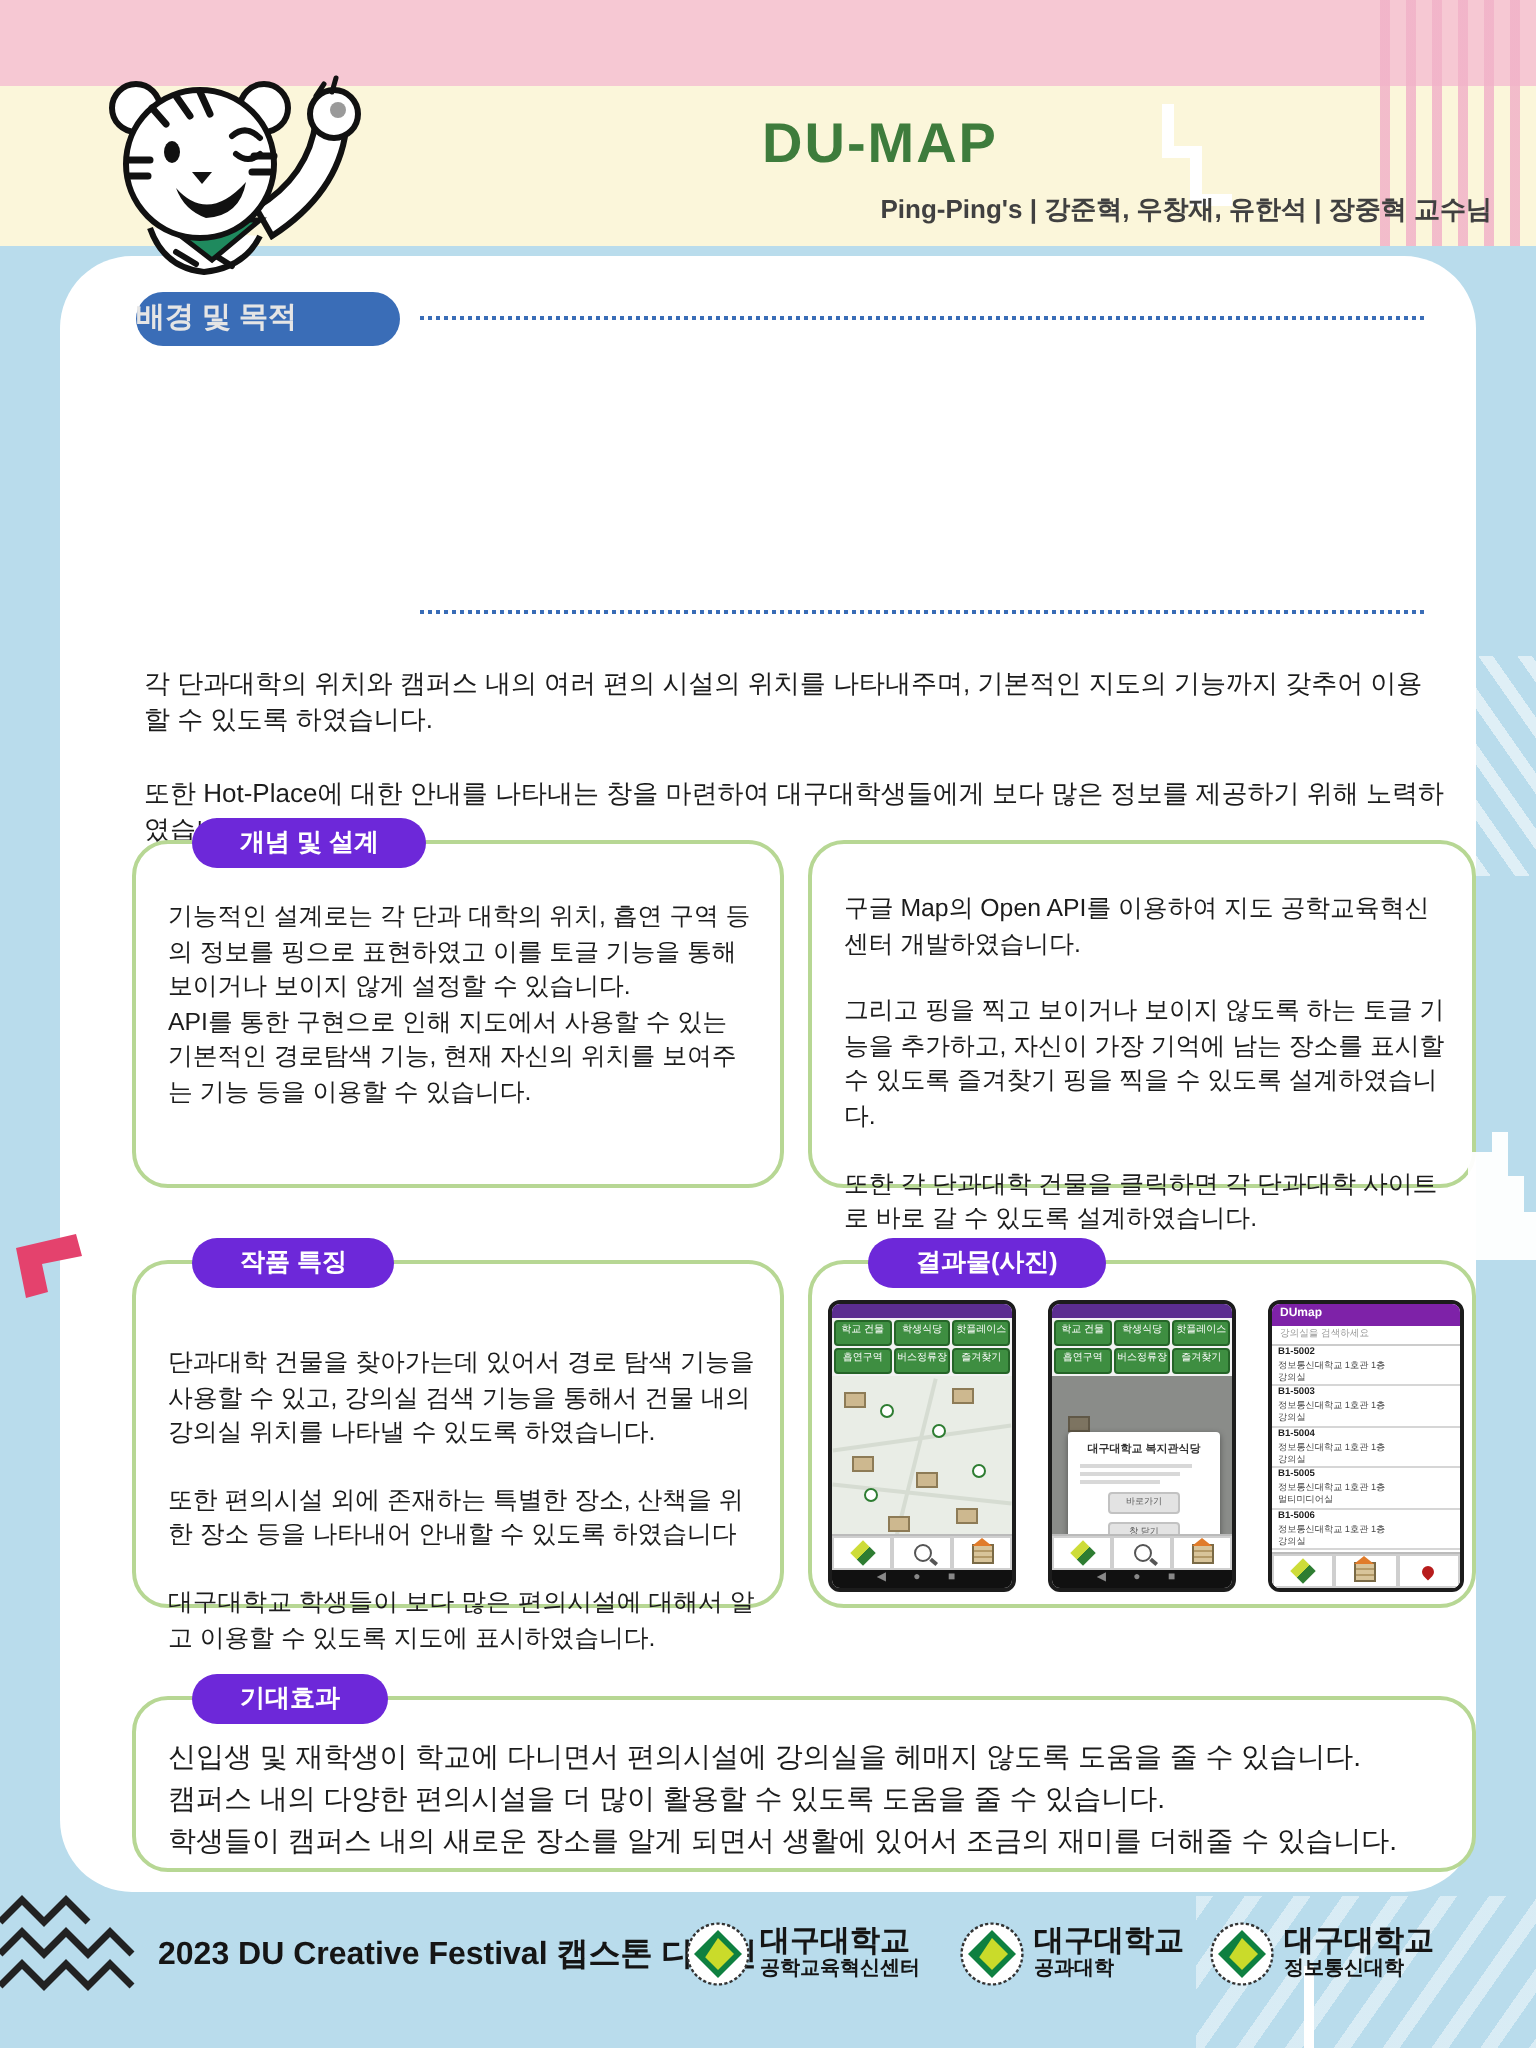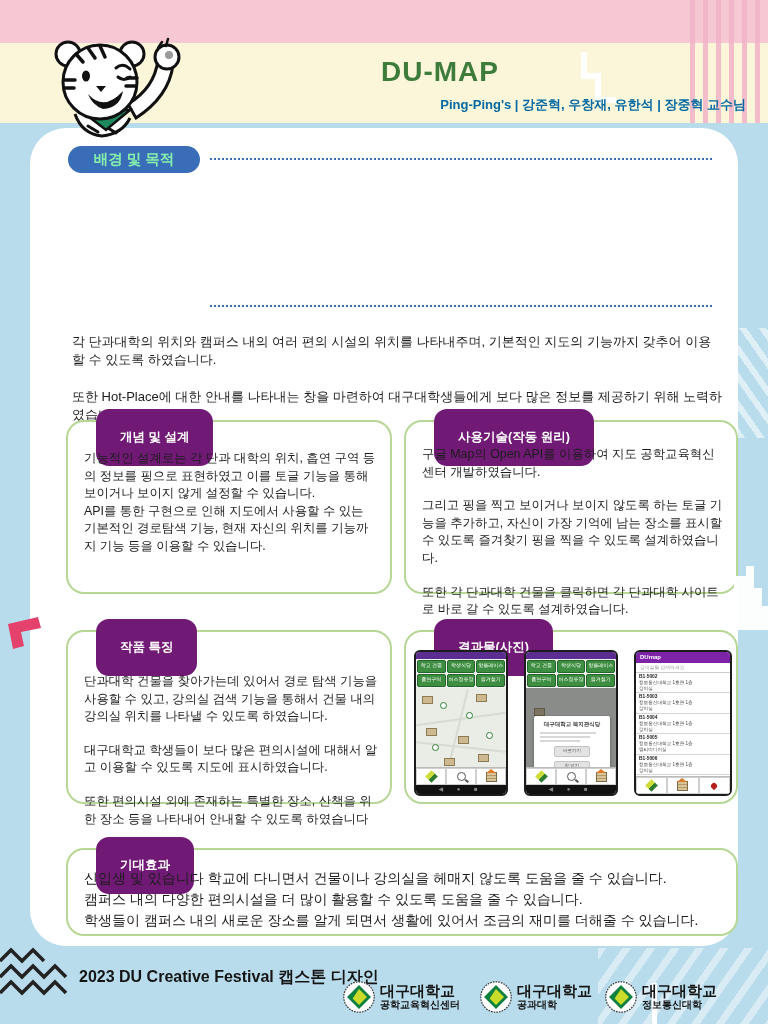--- a/index.html
+++ b/index.html
@@ -8,33 +8,33 @@
     background:#b9dcec;font-family:"Liberation Sans",sans-serif;color:#222;
   }
   .abs{position:absolute;}
   
   .band-pink{left:0;top:0;width:768px;height:43px;background:#f6c8d3;}
   .band-yellow{left:0;top:43px;width:768px;height:80px;background:#fbf6da;}
   .stripes-top{top:0;right:0;width:78px;height:123px;
     background:repeating-linear-gradient(90deg,rgba(241,178,200,.85) 0 5px,rgba(241,178,200,0) 5px 13px);}
   .du-title{left:115px;top:56px;width:650px;text-align:center;
     font-size:28px;font-weight:bold;color:#3e7c3c;letter-spacing:1px;}
-  .credits{top:96px;right:22px;font-size:13px;font-weight:bold;color:#0369a1;}
+  .credits{top:96px;right:22px;font-size:13px;font-weight:bold;color:#404040;}
   .zig-yellow{left:576px;top:50px;}
   
   .main-card{left:30px;top:128px;width:708px;height:818px;background:#fff;border-radius:36px;}
-  .badge-blue{height:27px;background:#3a6db7;border-radius:14px;color:#86efac;
-    font-size:14.5px;font-weight:bold;line-height:27px;text-align:center;}
+  .badge-blue{height:27px;background:#3a6db7;border-radius:14px;color:#e5e5e5;
+    font-size:14.5px;font-weight:bold;line-height:27px;text-align:left;}
   .dotline{border-top:2px dotted #3a6db7;}
   .body-text{font-size:13px;line-height:1.42;color:#1c1c1c;}
   .body-text p{margin:0 0 18px 0;}
   
   .gcard{position:absolute;border:2px solid #b7d794;border-radius:18px;background:#fff;}
-  .badge-green{position:absolute;top:-13px;left:28px;height:25px;padding:16px 24px;
-    background:#701a75;border-radius:13px;color:#fff;font-size:12.5px;font-weight:bold;
+  .badge-green{position:absolute;top:-13px;left:28px;height:25px;padding:0 24px;
+    background:#6d28d9;border-radius:13px;color:#fff;font-size:12.5px;font-weight:bold;
     line-height:25px;white-space:nowrap;}
   .gcard .txt{position:absolute;left:16px;right:12px;top:28px;font-size:12.4px;line-height:1.42;color:#1c1c1c;}
   .gcard .txt p{margin:0 0 16px 0;}
   .gcard .txt p.tight{margin:0;}
   
   .phone{position:absolute;width:90px;height:142px;background:#fff;border:2px solid #1c1c1c;
     border-radius:6px;overflow:hidden;display:flex;flex-direction:column;}
   .p-status{height:7px;background:#5b2d90;flex:none;}
   .p-toggles{flex:none;display:grid;grid-template-columns:1fr 1fr 1fr;gap:1px;padding:1px;background:#f2f2f2;}
   .p-tg{height:11px;background:#3e8e41;border:1px solid #256428;border-radius:2px;
@@ -70,21 +70,21 @@
   .p3-search{height:9px;border-bottom:1px solid #ccc;color:#9a9a9a;font-size:4.8px;
     line-height:9px;padding-left:4px;flex:none;}
   .p3-list{flex:1;overflow:hidden;}
   .p3-item{border-bottom:1px solid #d6d6d6;padding:1px 3px;}
   .p3-item .c{font-size:4.8px;font-weight:bold;color:#222;line-height:1.25;}
   .p3-item .b,.p3-item .r{font-size:4.6px;color:#444;line-height:1.25;}
   .p3-tabs{flex:none;height:17px;display:flex;border-top:1px solid #bbb;}
   .p3-tabs .nv{flex:1;border:1px solid #cfcfcf;background:#fff;display:flex;align-items:center;justify-content:center;}
   
   .festival{left:79px;top:967px;font-size:16px;font-weight:bold;color:#151515;}
-  .logo{position:absolute;top:961px;display:flex;align-items:center;gap:5px;margin-top:20px;}
+  .logo{position:absolute;top:961px;display:flex;align-items:center;gap:5px;}
   .logo .lt .l1{font-size:15px;font-weight:bold;color:#151515;line-height:1.1;}
   .logo .lt .l2{font-size:10px;font-weight:bold;color:#151515;line-height:1.2;}
   
   .stripes-midright{right:0;top:328px;width:30px;height:110px;
     background:repeating-linear-gradient(55deg,rgba(255,255,255,.55) 0 6px,rgba(255,255,255,0) 6px 16px);}
   .stripes-botright{right:0;top:948px;width:170px;height:76px;
     background:repeating-linear-gradient(125deg,rgba(255,255,255,.45) 0 7px,rgba(255,255,255,0) 7px 20px);}
   .white-L{left:652px;top:983px;width:52px;height:41px;border-left:5px solid #fff;border-bottom:5px solid #fff;}
 </style>
 </head>
@@ -140,39 +140,38 @@
   <div class="abs dotline" style="left:180px;top:177px;right:26px"></div>
   <div class="abs body-text" style="left:42px;top:205px;width:652px">
     <p>각 단과대학의 위치와 캠퍼스 내의 여러 편의 시설의 위치를 나타내주며,  기본적인 지도의 기능까지 갖추어 이용할 수 있도록 하였습니다.</p>
     <p>또한  Hot-Place에 대한 안내를 나타내는 창을 마련하여 대구대학생들에게 보다 많은 정보를 제공하기 위해 노력하였습니다.</p>
   </div>
 
   <div class="gcard" style="left:36px;top:292px;width:322px;height:170px">
     <div class="badge-green">개념 및 설계</div>
     <div class="txt">
       <p class="tight">기능적인 설계로는 각 단과 대학의 위치, 흡연 구역 등의 정보를 핑으로 표현하였고 이를 토글 기능을 통해 보이거나 보이지 않게 설정할 수 있습니다.</p>
-      <p class="tight">API를 통한 구현으로 인해 지도에서 사용할 수 있는 기본적인 경로탐색 기능, 현재 자신의 위치를 기능까지 기능 등을 이용할 수 있습니다.</p>
+      <p class="tight">API를 통한 구현으로 인해 지도에서 사용할 수 있는 기본적인 경로탐색 기능, 현재 자신의 위치를 보여주는 기능 등을 이용할 수 있습니다.</p>
     </div>
   </div>
 
   <div class="gcard" style="left:374px;top:292px;width:330px;height:170px">
-    <div class="badge-green">사용기술(작동 원리)</div>
     <div class="txt" style="top:24px">
       <p>구글 Map의 Open API를 이용하여 지도 공학교육혁신센터 개발하였습니다.</p>
       <p>그리고  핑을 찍고 보이거나 보이지 않도록 하는 토글 기능을 추가하고, 자신이 가장 기억에 남는 장소를 표시할 수 있도록 즐겨찾기 핑을 찍을 수 있도록 설계하였습니다.</p>
       <p>또한 각 단과대학 건물을 클릭하면 각 단과대학 사이트로 바로 갈 수 있도록 설계하였습니다.</p>
     </div>
   </div>
 
   <div class="gcard" style="left:36px;top:502px;width:322px;height:170px">
     <div class="badge-green">작품 특징</div>
     <div class="txt" style="top:41px">
       <p>단과대학 건물을 찾아가는데 있어서 경로 탐색 기능을 사용할 수 있고, 강의실 검색 기능을 통해서 건물 내의 강의실 위치를 나타낼 수 있도록 하였습니다.</p>
+      <p>또한 편의시설 외에 존재하는 특별한 장소, 산책을 위한 장소 등을 나타내어 안내할 수 있도록 하였습니다</p>
       <p>대구대학교 학생들이 보다 많은 편의시설에 대해서 알고 이용할 수 있도록 지도에 표시하였습니다.</p>
-      <p>또한 편의시설 외에 존재하는 특별한 장소, 산책을 위한 장소 등을 나타내어 안내할 수 있도록 하였습니다</p>
     </div>
   </div>
 
   <div class="gcard" style="left:374px;top:502px;width:330px;height:170px">
     <div class="badge-green">결과물(사진)</div>
 
     <div class="phone" style="left:8px;top:18px">
       <div class="p-status"></div>
       <div class="p-toggles">
         <div class="p-tg">학교 건물</div>
@@ -295,21 +294,21 @@
         <div class="nv">
             <div class="ic-pin"></div>
           </div>
       </div>
     </div>
   </div>
 
   <div class="gcard" style="left:36px;top:720px;width:668px;height:84px">
     <div class="badge-green">기대효과</div>
     <div class="txt" style="top:18px;font-size:14px;line-height:1.5">
-      <p class="tight">신입생 및 있습니다 학교에 다니면서 건물이나 강의실을 헤매지 않도록 도움을 줄 수 있습니다.</p>
+      <p class="tight">신입생 및 재학생이 학교에 다니면서 편의시설에 강의실을 헤매지 않도록 도움을 줄 수 있습니다.</p>
       <p class="tight">캠퍼스 내의 다양한 편의시설을 더 많이 활용할 수 있도록 도움을 줄 수 있습니다.</p>
       <p class="tight">학생들이 캠퍼스 내의 새로운 장소를 알게 되면서 생활에 있어서 조금의 재미를 더해줄 수 있습니다.</p>
     </div>
   </div>
 </div>
 
 <div class="abs" style="left:6px;top:616px;z-index:6">
   <svg width="38" height="34" viewBox="0 0 38 34">
     <path d="M2,8 L32,1 L35,12 L15,16 L18,30 L7,33 Z" fill="#e4426d"></path>
   </svg>

